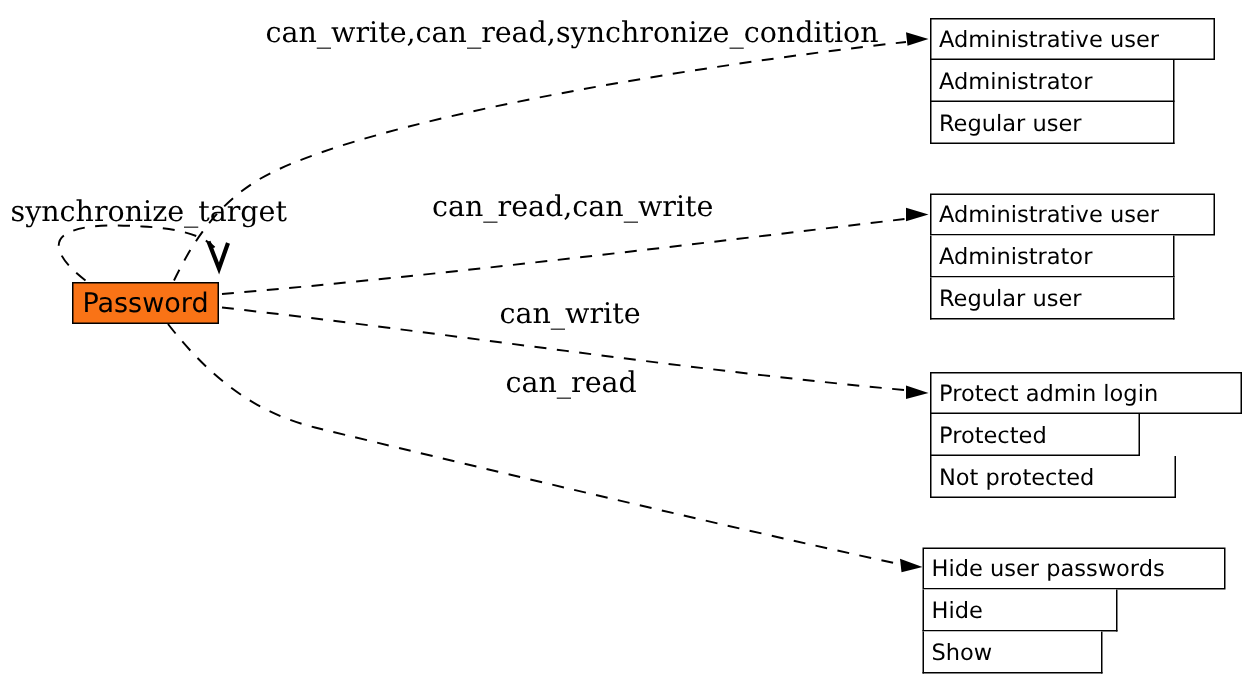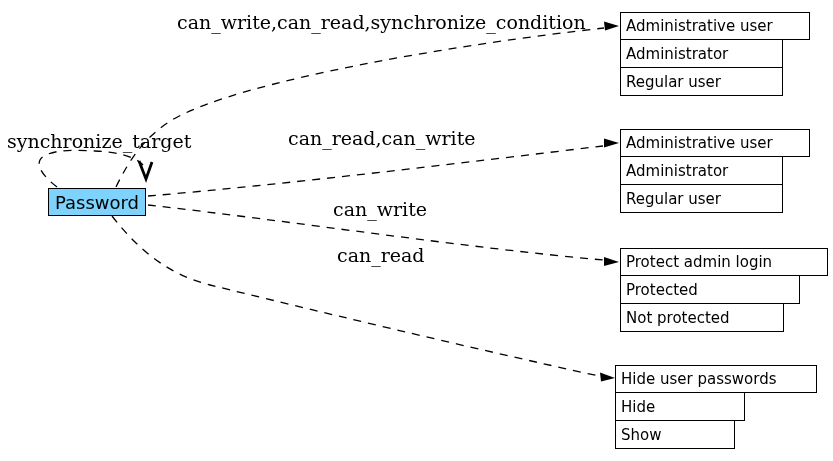--- a/index.html
+++ b/index.html
@@ -15,21 +15,21 @@
   }
   svg.edge-layer {
     position: absolute;
     left: 0; top: 0;
     width: 833px; height: 461px;
   }
   .node-box {
     position: absolute;
     box-sizing: border-box;
     border: 1.5px solid #000;
-    background: #7dd3fc;
+    background: #f97316;
     display: flex;
     align-items: center;
     justify-content: center;
     font-size: 18px;
     white-space: nowrap;
   }
   .enum-table { position: absolute; }
   .cell {
     box-sizing: border-box;
     height: 28px;
@@ -92,21 +92,21 @@
   </div>
 
   <div class="enum-table" style="left:620px; top:129px;">
     <div class="cell header" style="width:190px">Administrative user</div>
     <div class="cell row" style="width:163px">Administrator</div>
     <div class="cell row" style="width:163px">Regular user</div>
   </div>
 
   <div class="enum-table" style="left:620px; top:248px;">
     <div class="cell header" style="width:208px">Protect admin login</div>
-    <div class="cell row" style="width:180px">Protected</div>
+    <div class="cell row" style="width:140px">Protected</div>
     <div class="cell row" style="width:164px">Not protected</div>
   </div>
 
   <div class="enum-table" style="left:615px; top:365px;">
     <div class="cell header" style="width:202px">Hide user passwords</div>
     <div class="cell row" style="width:130px">Hide</div>
     <div class="cell row" style="width:120px">Show</div>
   </div>
 
 </div>

